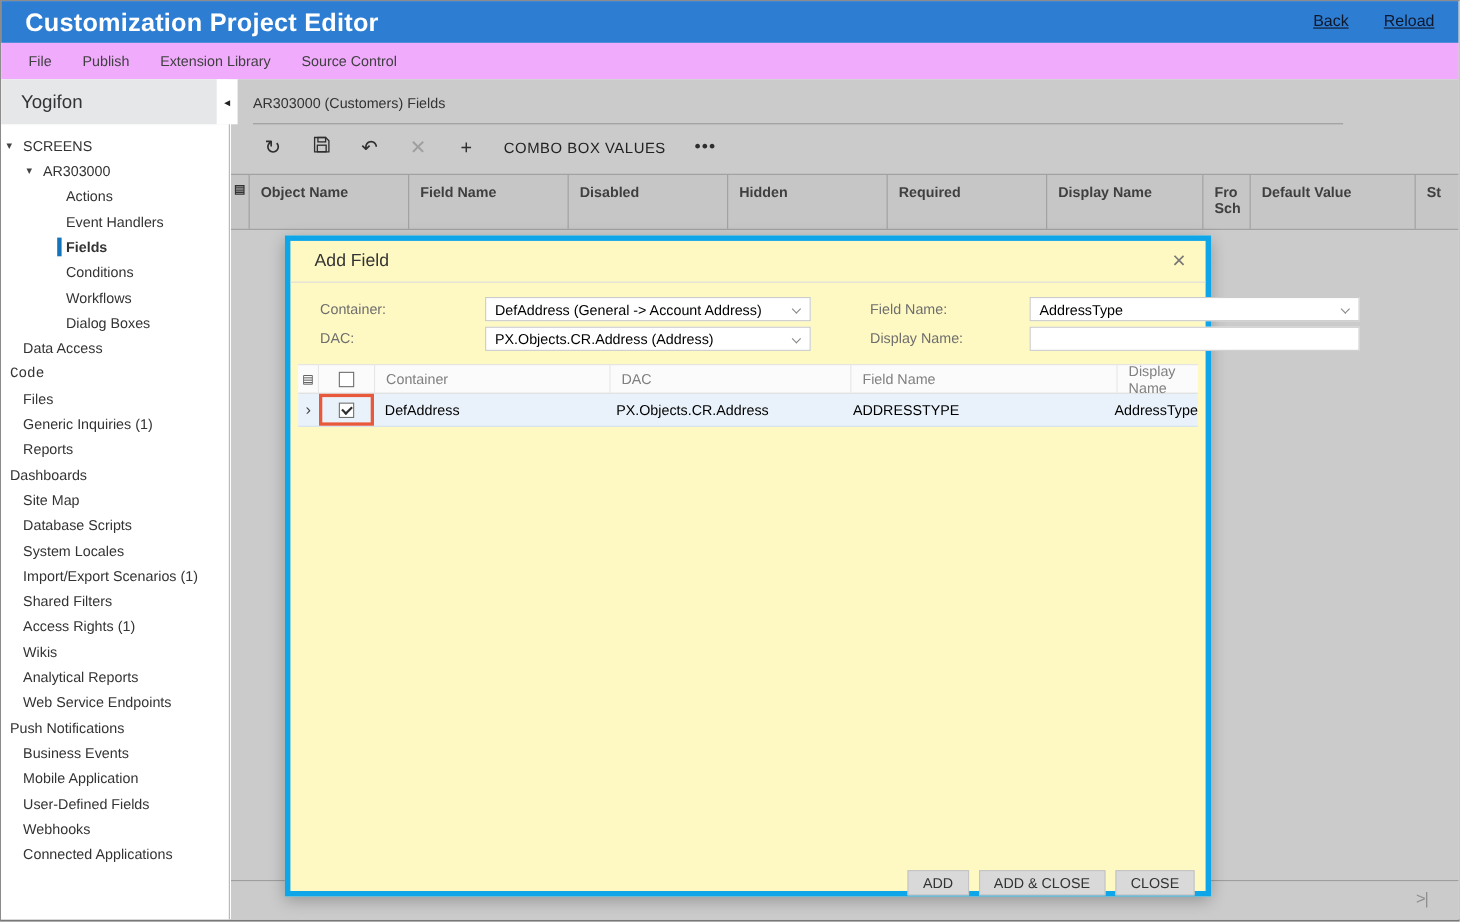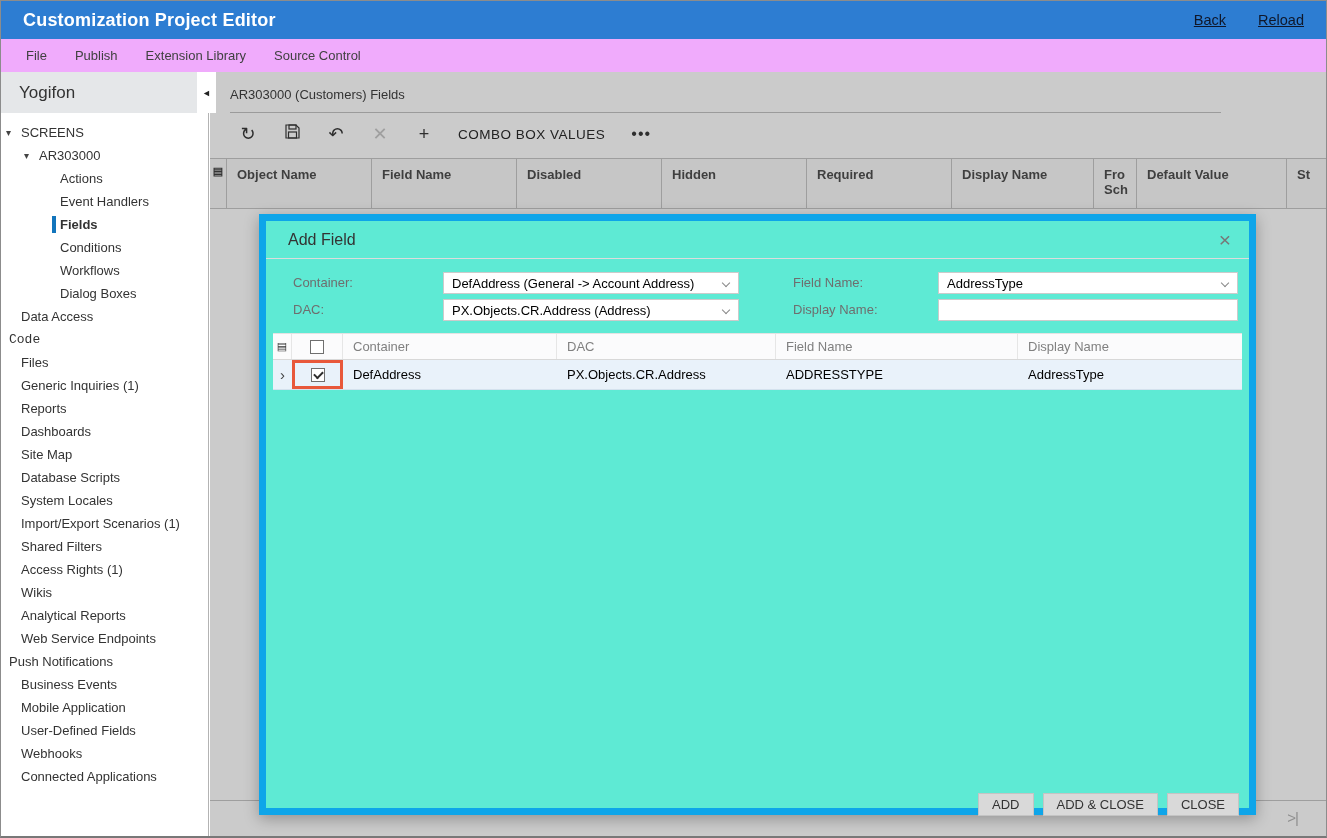--- a/index.html
+++ b/index.html
@@ -4,21 +4,21 @@
 <style>
   * { margin:0; padding:0; box-sizing:border-box; }
   html,body { background:#fff; }
   body { font-family:"Liberation Sans", sans-serif; }
   .app { position:relative; width:1327px; height:838px; background:#fff;
          border:1px solid #8c8c8c; border-bottom:2px solid #787878; overflow:hidden; }
 
   
   .top-header { position:absolute; left:0; top:0; right:0; height:38px; background:#2d7dd2;
                 display:flex; align-items:center; padding:0 22px; }
-  .top-title { color:#fff; font-size:18px; font-weight:600; letter-spacing:.2px; flex:1; }
+  .top-title { color:#fff; font-size:23px; font-weight:600; letter-spacing:.2px; flex:1; }
   .top-link { color:#0f172a; font-size:14.5px; text-decoration:underline; margin-left:32px; cursor:pointer; }
 
   
   .menubar { position:absolute; left:0; top:38px; right:0; height:33px; background:#f0abfc;
              display:flex; align-items:center; padding-left:25px; }
   .menu-item { font-size:13px; color:#404040; margin-right:28px; cursor:pointer; }
 
   
   .sidebar { position:absolute; left:0; top:71px; bottom:0; width:208px; background:#fff;
              border-right:1px solid #b3b3b3; }
@@ -46,22 +46,22 @@
   .tb-more { font-size:16px; color:#2e2e2e; letter-spacing:1px; margin-left:26px; cursor:pointer; }
   .grid-head { position:absolute; left:0; right:0; top:86px; height:51px; background:#c6c6c6;
                border-top:1px solid #9e9e9e; border-bottom:1px solid #9e9e9e; display:flex; }
   .gh-cell { border-right:1px solid #9e9e9e; padding:8px 10px; font-size:13px; color:#3f3f3f;
              font-weight:bold; overflow:hidden; cursor:pointer; }
   .gh-handle { width:17px; padding:6px 1px; font-size:11px; color:#333; text-align:center; cursor:default; }
   .bottombar { position:absolute; left:0; right:0; bottom:2px; height:34px; border-top:1px solid #9e9e9e; }
   .pg-last { position:absolute; right:28px; top:8px; font-size:15px; color:#8f8f8f; letter-spacing:-1px; cursor:pointer; }
 
   
-  .modal { position:absolute; left:258px; top:213px; width:997px; height:601px; background:#5eead4;
-           border:7px solid #0ea5e9; box-shadow:0 4px 14px rgba(0,0,0,.28); z-index:10; }
+  .modal { position:absolute; left:258px; top:213px; width:842px; height:601px; background:#fef9c3;
+           border:5px solid #0ea5e9; box-shadow:0 4px 14px rgba(0,0,0,.28); z-index:10; }
   .modal-titlebar { height:38px; border-bottom:1px solid #dcdcdc; display:flex; align-items:center;
                     padding:0 14px 0 22px; }
   .modal-title { font-size:16px; color:#333; flex:1; }
   .modal-close { font-size:21px; color:#777; cursor:pointer; line-height:20px; padding:0 4px; }
   .fld-label { position:absolute; font-size:13px; color:#6e6e6e; height:22px; line-height:22px; }
   .fld-box { position:absolute; height:22px; border:1px solid #cbcbcb; background:#fff;
              font-size:13px; color:#000; display:flex; align-items:center; padding:0 24px 0 8px; cursor:pointer; }
   .fld-box .chev { position:absolute; right:9px; top:7px; width:6px; height:6px;
                    border-right:1.5px solid #888; border-bottom:1.5px solid #888; transform:rotate(45deg); }
   .fld-input { position:absolute; height:22px; border:1px solid #cbcbcb; background:#fff;
@@ -119,21 +119,21 @@
         <div class="tree-item" style="padding-left: 59px;"><span>Event Handlers</span></div>
         <div class="tree-item selected" style="padding-left: 59px;"><span class="selbar" style="left: 51px;"></span><span>Fields</span></div>
         <div class="tree-item" style="padding-left: 59px;"><span>Conditions</span></div>
         <div class="tree-item" style="padding-left: 59px;"><span>Workflows</span></div>
         <div class="tree-item" style="padding-left: 59px;"><span>Dialog Boxes</span></div>
         <div class="tree-item" style="padding-left: 20px;"><span>Data Access</span></div>
         <div class="tree-item" style="padding-left: 8px; font-family: Liberation Mono, monospace;"><span>Code</span></div>
         <div class="tree-item" style="padding-left: 20px;"><span>Files</span></div>
         <div class="tree-item" style="padding-left: 20px;"><span>Generic Inquiries (1)</span></div>
         <div class="tree-item" style="padding-left: 20px;"><span>Reports</span></div>
-        <div class="tree-item" style="padding-left: 20px;"><span>Dashboards</span></div>
+        <div class="tree-item" style="padding-left: 8px;"><span>Dashboards</span></div>
         <div class="tree-item" style="padding-left: 20px;"><span>Site Map</span></div>
         <div class="tree-item" style="padding-left: 20px;"><span>Database Scripts</span></div>
         <div class="tree-item" style="padding-left: 20px;"><span>System Locales</span></div>
         <div class="tree-item" style="padding-left: 20px;"><span>Import/Export Scenarios (1)</span></div>
         <div class="tree-item" style="padding-left: 20px;"><span>Shared Filters</span></div>
         <div class="tree-item" style="padding-left: 20px;"><span>Access Rights (1)</span></div>
         <div class="tree-item" style="padding-left: 20px;"><span>Wikis</span></div>
         <div class="tree-item" style="padding-left: 20px;"><span>Analytical Reports</span></div>
         <div class="tree-item" style="padding-left: 20px;"><span>Web Service Endpoints</span></div>
         <div class="tree-item" style="padding-left: 8px;"><span>Push Notifications</span></div>

